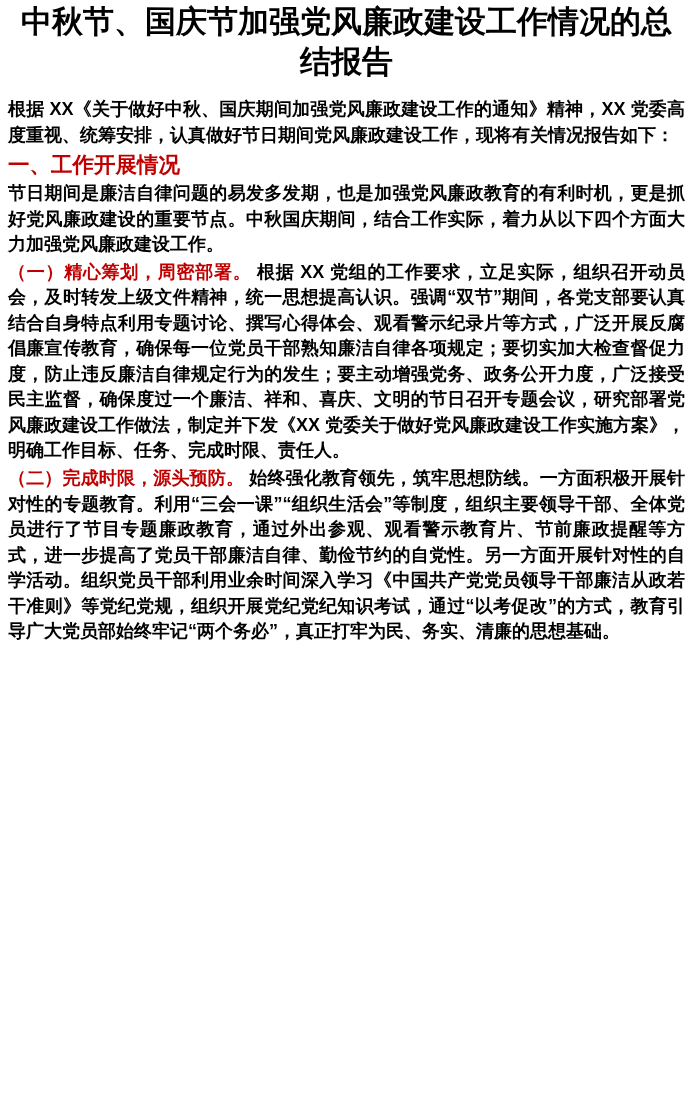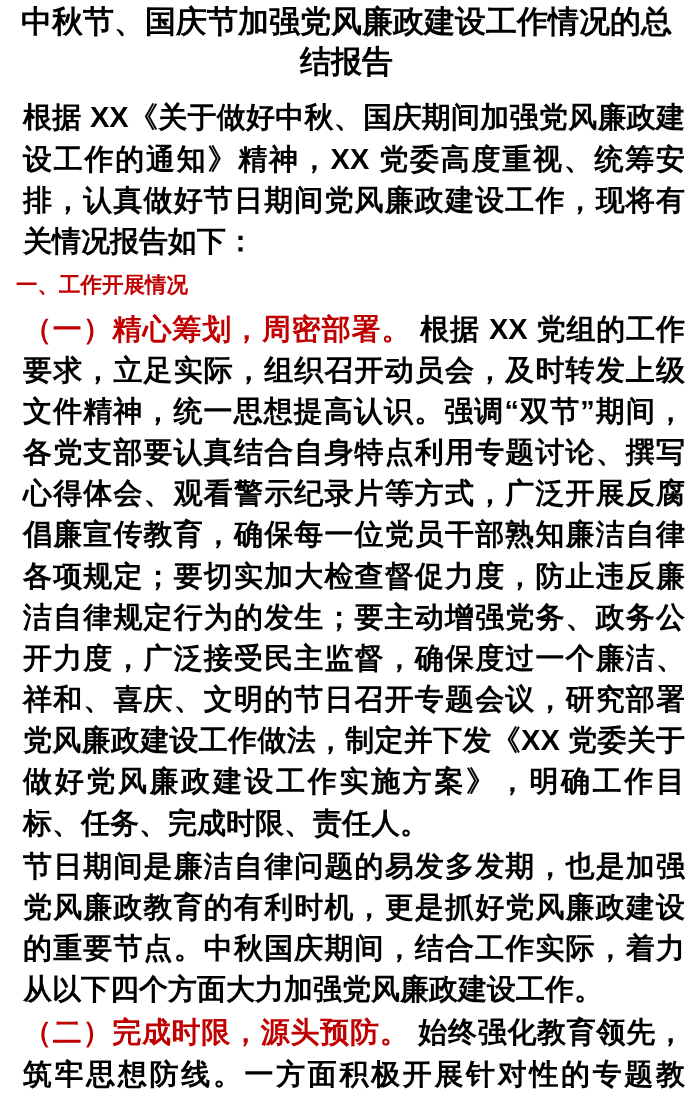--- a/index.html
+++ b/index.html
@@ -20,57 +20,57 @@
   }
   .doc-title {
     font-size: 31px;
     line-height: 1.28;
     font-weight: bold;
     text-align: center;
     margin: 2px 0 16px 0;
     letter-spacing: 0px;
   }
   .para {
-    font-size: 29px;
+    font-size: 18px;
     line-height: 1.42;
-    margin: 0 0 2px 15px;
+    margin: 0 0 2px 0;
     text-align: justify;
     text-justify: inter-ideograph;
     font-weight: bold;
   }
   .section-head {
     font-size: 21.5px;
     line-height: 1.42;
     font-weight: bold;
     color: #c00000;
-    margin: 8px;
+    margin: 0;
   }
   .sub-head {
     color: #c00000;
     font-weight: bold;
   }
   .body-run {
     font-weight: bold;
   }
 </style>
 </head>
 <body>
 
 <div class="page">
 
   <h1 class="doc-title">中秋节、国庆节加强党风廉政建设工作情况的总结报告</h1>
 
   <p class="para">根据 XX《关于做好中秋、国庆期间加强党风廉政建设工作的通知》精神，XX 党委高度重视、统筹安排，认真做好节日期间党风廉政建设工作，现将有关情况报告如下：</p>
 
   <p class="section-head">一、工作开展情况</p>
 
+  <p class="para">节日期间是廉洁自律问题的易发多发期，也是加强党风廉政教育的有利时机，更是抓好党风廉政建设的重要节点。中秋国庆期间，结合工作实际，着力从以下四个方面大力加强党风廉政建设工作。</p>
+
   <p class="para">
     <span class="sub-head">（一）精心筹划，周密部署。</span><span class="body-run"> 根据 XX 党组的工作要求，立足实际，组织召开动员会，及时转发上级文件精神，统一思想提高认识。强调“双节”期间，各党支部要认真结合自身特点利用专题讨论、撰写心得体会、观看警示纪录片等方式，广泛开展反腐倡廉宣传教育，确保每一位党员干部熟知廉洁自律各项规定；要切实加大检查督促力度，防止违反廉洁自律规定行为的发生；要主动增强党务、政务公开力度，广泛接受民主监督，确保度过一个廉洁、祥和、喜庆、文明的节日召开专题会议，研究部署党风廉政建设工作做法，制定并下发《XX 党委关于做好党风廉政建设工作实施方案》，明确工作目标、任务、完成时限、责任人。</span>
   </p>
-
-  <p class="para">节日期间是廉洁自律问题的易发多发期，也是加强党风廉政教育的有利时机，更是抓好党风廉政建设的重要节点。中秋国庆期间，结合工作实际，着力从以下四个方面大力加强党风廉政建设工作。</p>
 
   <p class="para">
     <span class="sub-head">（二）完成时限，源头预防。</span><span class="body-run"> 始终强化教育领先，筑牢思想防线。一方面积极开展针对性的专题教育。利用“三会一课”“组织生活会”等制度，组织主要领导干部、全体党员进行了节目专题廉政教育，通过外出参观、观看警示教育片、节前廉政提醒等方式，进一步提高了党员干部廉洁自律、勤俭节约的自党性。另一方面开展针对性的自学活动。组织党员干部利用业余时间深入学习《中国共产党党员领导干部廉洁从政若干准则》等党纪党规，组织开展党纪党纪知识考试，通过“以考促改”的方式，教育引导广大党员部始终牢记“两个务必”，真正打牢为民、务实、清廉的思想基础。</span>
   </p>
 
 
 </div>
 
 </body></html>

